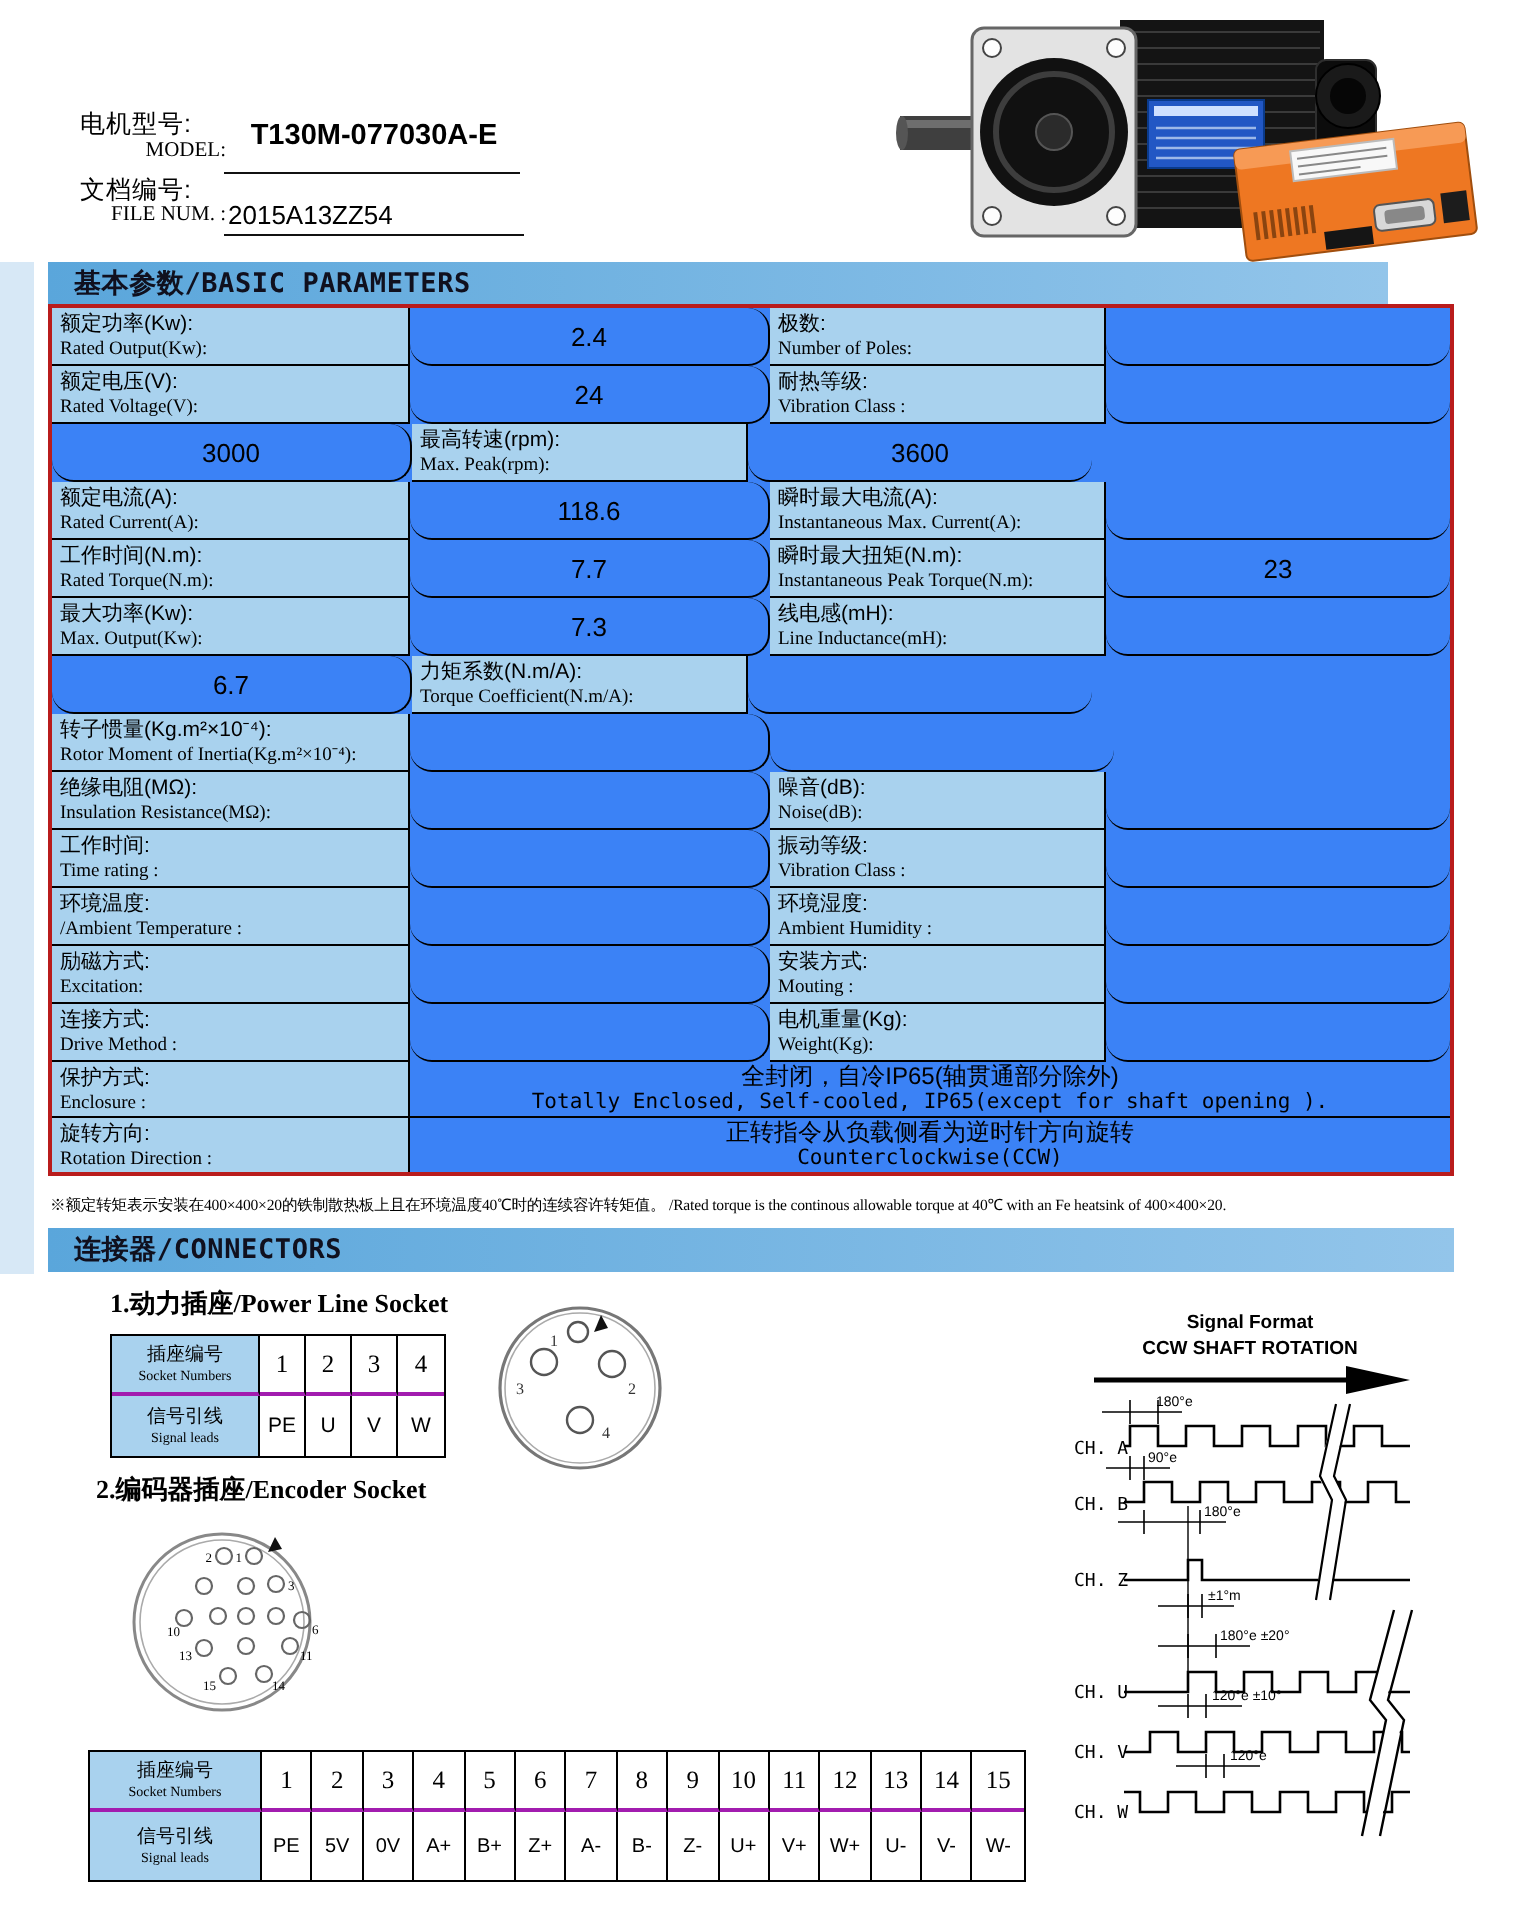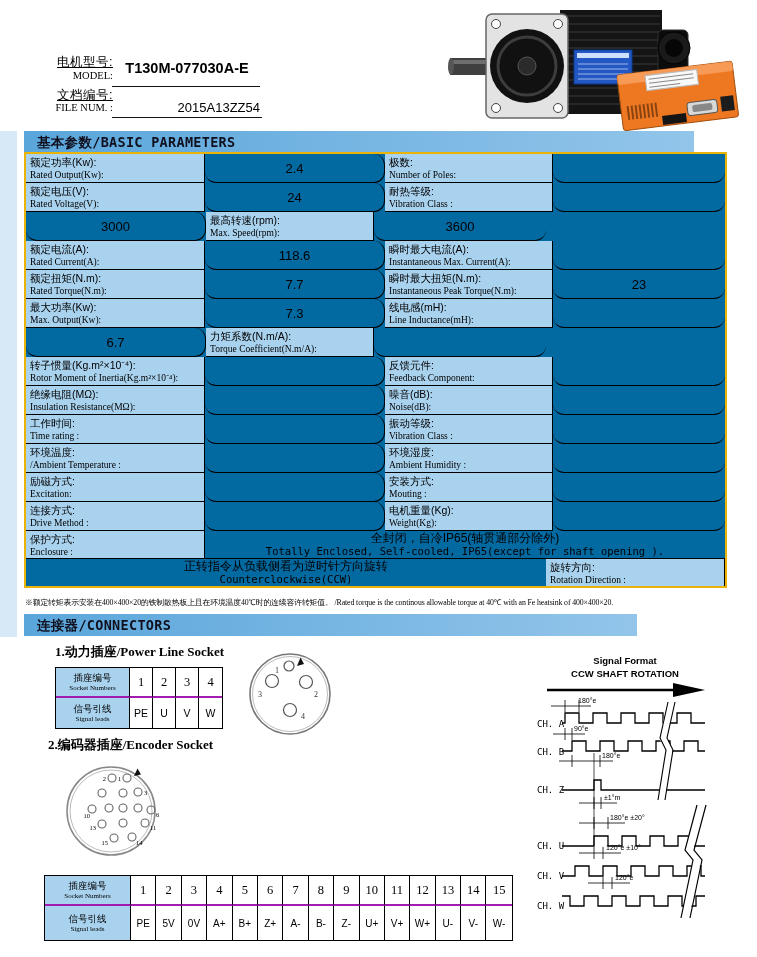--- a/index.html
+++ b/index.html
@@ -4,34 +4,34 @@
 <style>
   html,body{margin:0;padding:0;background:#fff;}
   .page{position:relative;width:757px;height:957px;background:#ffffff;
         font-family:"Liberation Sans",sans-serif;color:#000;overflow:hidden;}
   .abs{position:absolute;}
 
   
   .leftstrip{position:absolute;left:0;top:131px;width:17px;height:506px;background:#d7e8f6;}
 
   
-  .hlab-cn{font-size:12.5px;text-align:right;letter-spacing:.5px;text-decoration:underline;}
+  .hlab-cn{font-size:12.5px;letter-spacing:.5px;}
   .hlab-en{font-size:10.5px;text-align:right;font-family:"Liberation Serif",serif;}
   .hval{font-weight:bold;font-size:14.5px;text-align:center;}
-  .hval2{font-size:13px;text-align:right;}
+  .hval2{font-size:13px;text-align:left;}
   .uline{border-bottom:1.6px solid #111;}
 
   
   .bar{position:absolute;height:22px;background:linear-gradient(90deg,#5aa6db,#93c5ea);
        font-family:"DejaVu Sans Mono","Liberation Sans",sans-serif;
        font-weight:bold;font-size:13.5px;color:#10101e;line-height:22px;padding-left:13px;
        box-sizing:border-box;letter-spacing:.3px;}
 
   
-  .ptable{position:absolute;left:24px;top:152px;width:703px;border:2px solid #eab308;background:#0369a1;box-sizing:border-box;}
+  .ptable{position:absolute;left:24px;top:152px;width:703px;border:2px solid #b91c1c;background:#3b82f6;box-sizing:border-box;}
   .prow{display:flex;height:29px;}
   .prow-m1{display:flex;height:28px;}
   .prow-m2{display:flex;height:27px;}
   .c{box-sizing:border-box;border-right:1px solid #000;border-bottom:1px solid #000;overflow:hidden;}
   .lab{background:#a9d2ee;padding:1px 0 0 4px;}
   .cn{display:block;font-size:10.5px;line-height:14px;white-space:nowrap;}
   .en{display:block;font-size:9.5px;line-height:12px;font-family:"Liberation Serif",serif;white-space:nowrap;}
   .val{display:flex;align-items:center;justify-content:center;font-size:13px;border-radius:11px;}
   .w0{width:179px;} .w1{width:180px;} .w2{width:168px;} .w3{width:172px;border-right:none;}
   .mval{flex:1;border-right:none;display:flex;flex-direction:column;align-items:center;justify-content:center;}
@@ -178,41 +178,41 @@
             <span class="cn">耐热等级:</span>
             <span class="en">Vibration Class :</span>
           </div>
           <div class="c val w3"></div>
         </div>
       
         <div class="prow">
           <div class="c val w1">3000</div>
           <div class="c lab w2">
             <span class="cn">最高转速(rpm):</span>
-            <span class="en">Max. Speed(rpm):</span>
+            <span class="en">Max. Peak(rpm):</span>
           </div>
           <div class="c val w3">3600</div>
         </div>
       
         <div class="prow">
           <div class="c lab w0">
             <span class="cn">额定电流(A):</span>
             <span class="en">Rated Current(A):</span>
           </div>
           <div class="c val w1">118.6</div>
           <div class="c lab w2">
             <span class="cn">瞬时最大电流(A):</span>
             <span class="en">Instantaneous Max. Current(A):</span>
           </div>
           <div class="c val w3"></div>
         </div>
       
         <div class="prow">
           <div class="c lab w0">
-            <span class="cn">额定扭矩(N.m):</span>
+            <span class="cn">工作时间(N.m):</span>
             <span class="en">Rated Torque(N.m):</span>
           </div>
           <div class="c val w1">7.7</div>
           <div class="c lab w2">
             <span class="cn">瞬时最大扭矩(N.m):</span>
             <span class="en">Instantaneous Peak Torque(N.m):</span>
           </div>
           <div class="c val w3">23</div>
         </div>
       
@@ -237,24 +237,20 @@
           </div>
           <div class="c val w3"></div>
         </div>
       
         <div class="prow">
           <div class="c lab w0">
             <span class="cn">转子惯量(Kg.m²×10⁻⁴):</span>
             <span class="en">Rotor Moment of Inertia(Kg.m²×10⁻⁴):</span>
           </div>
           <div class="c val w1"></div>
-          <div class="c lab w2">
-            <span class="cn">反馈元件:</span>
-            <span class="en">Feedback Component:</span>
-          </div>
           <div class="c val w3"></div>
         </div>
       
         <div class="prow">
           <div class="c lab w0">
             <span class="cn">绝缘电阻(MΩ):</span>
             <span class="en">Insulation Resistance(MΩ):</span>
           </div>
           <div class="c val w1"></div>
           <div class="c lab w2">
@@ -320,34 +316,34 @@
       <div class="c lab w0">
         <span class="cn">保护方式:</span>
         <span class="en">Enclosure :</span>
       </div>
       <div class="c mval">
         <span class="mcn">全封闭，自冷IP65(轴贯通部分除外)</span>
         <span class="men">Totally Enclosed, Self-cooled, IP65(except for shaft opening ).</span>
       </div>
     </div>
     <div class="prow-m2 lastrow">
+      <div class="c lab w0">
+        <span class="cn">旋转方向:</span>
+        <span class="en">Rotation Direction :</span>
+      </div>
       <div class="c mval">
         <span class="mcn">正转指令从负载侧看为逆时针方向旋转</span>
         <span class="men">Counterclockwise(CCW)</span>
       </div>
-      <div class="c lab w0">
-        <span class="cn">旋转方向:</span>
-        <span class="en">Rotation Direction :</span>
-      </div>
     </div>
   </div>
 
   <div class="note">※额定转矩表示安装在400×400×20的铁制散热板上且在环境温度40℃时的连续容许转矩值。 /Rated torque is the continous allowable torque at 40℃ with an Fe heatsink of 400×400×20.</div>
 
-  <div class="bar" style="left:24px;top:614px;width:613px;">连接器/CONNECTORS</div>
+  <div class="bar" style="left:24px;top:614px;width:703px;">连接器/CONNECTORS</div>
 
   <div class="sockhead" style="left:55px;top:643px;">1.动力插座/Power Line Socket</div>
 
   <div class="stable" style="left:55px;top:667px;">
     <div class="srow" style="height:30px;">
       <div class="sc shead" style="width:74px;">
         <span class="shcn">插座编号</span>
         <span class="shen">Socket Numbers</span>
       </div>
       <div class="rep">

